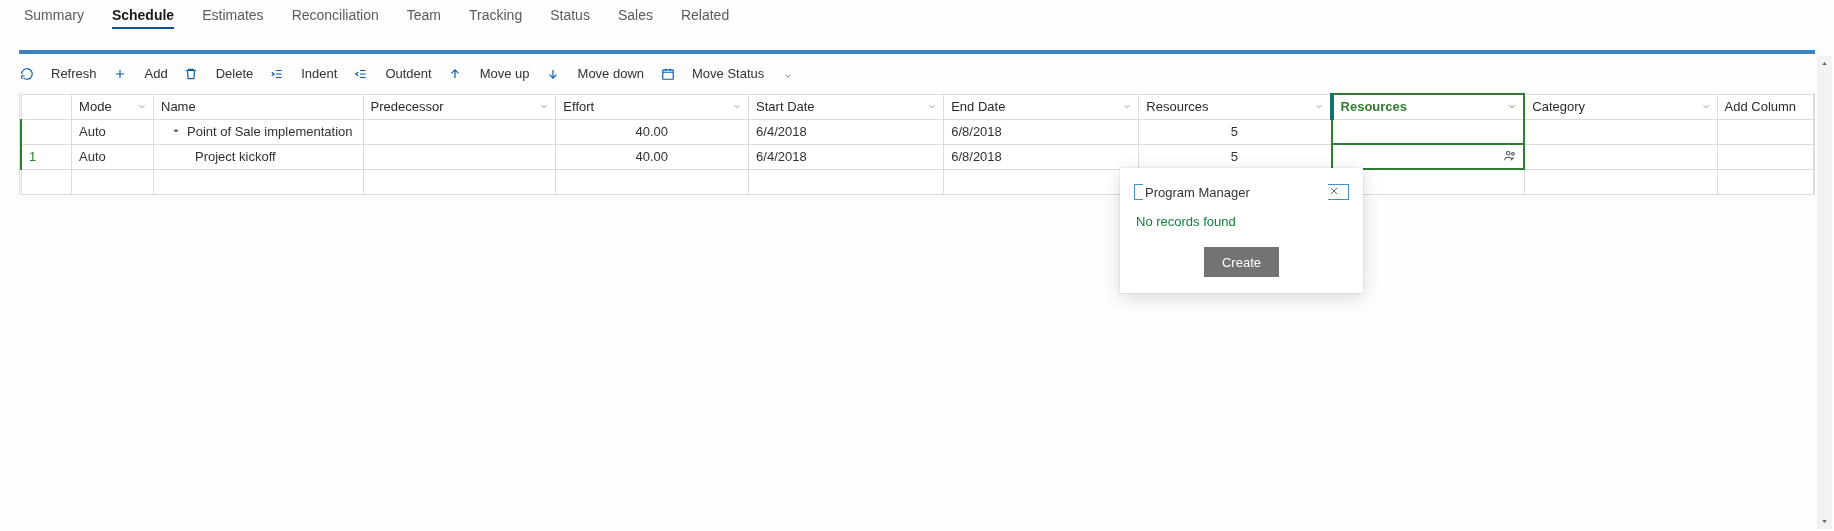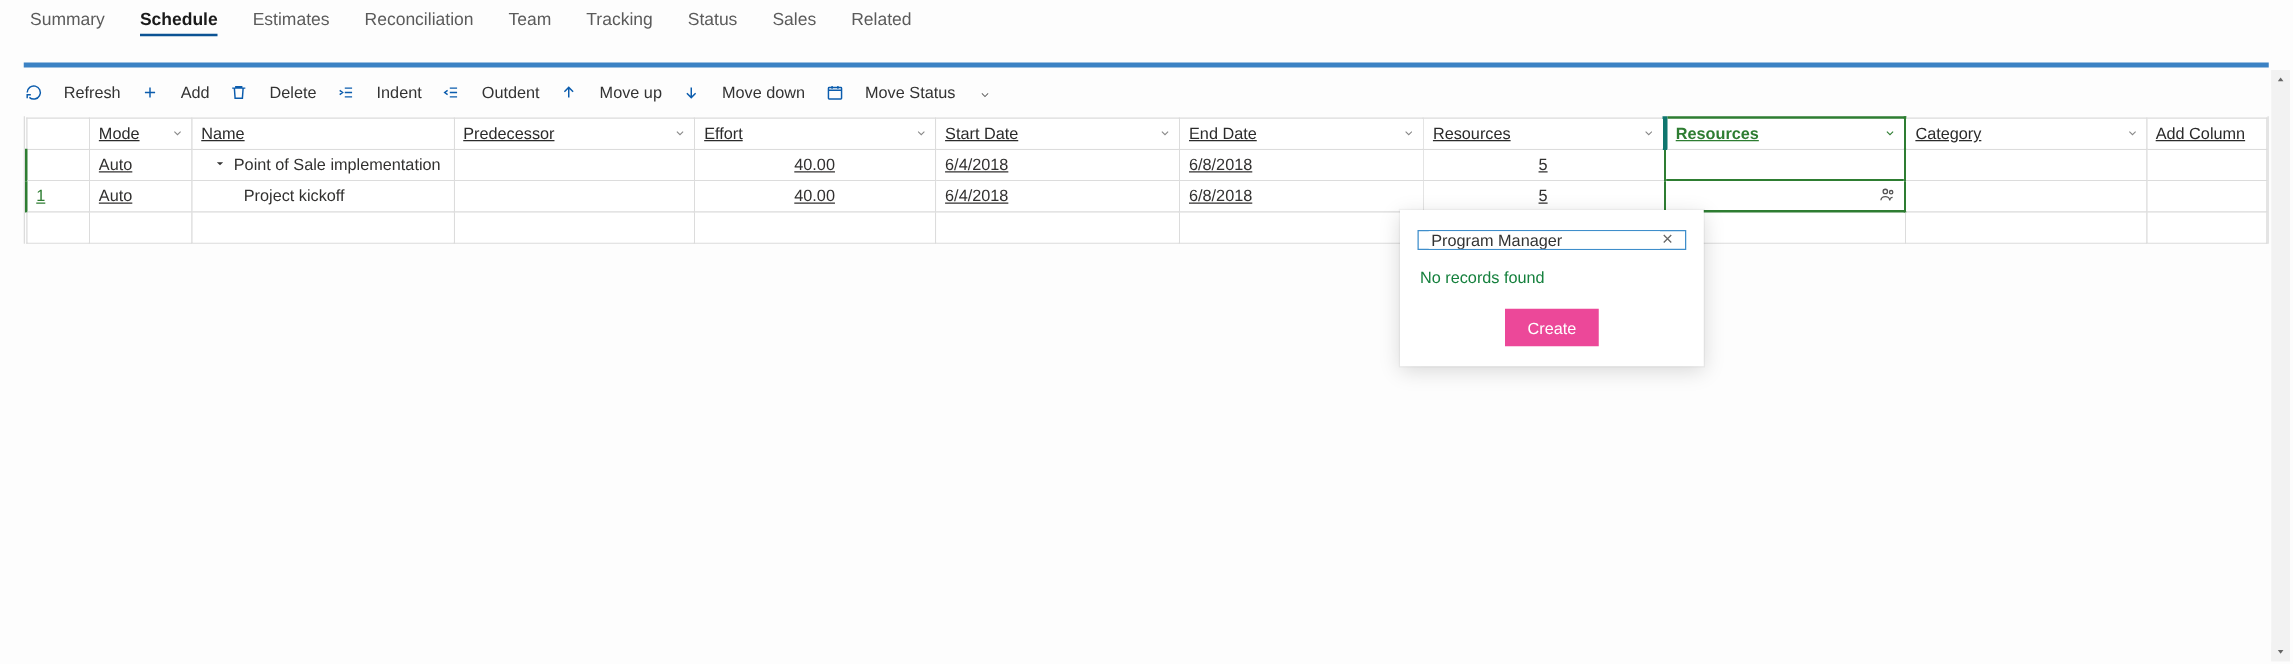--- a/index.html
+++ b/index.html
@@ -91,21 +91,20 @@
     padding: 0 7px;
     height: 25px;
     text-align: left;
     font-weight: 400;
     font-size: 13px;
     overflow: hidden;
     white-space: nowrap;
     text-overflow: ellipsis;
     background: #fff;
     position: relative;
-    text-decoration: underline;
   }
   .grid th {
     color: #2b2b2b;
     background: #fff;
   }
   .grid th .hd-chev {
     position: absolute;
     right: 6px;
     top: 50%;
     transform: translateY(-50%);
@@ -155,41 +154,42 @@
     position: absolute;
     left: 1120px;
     top: 168px;
     width: 243px;
     background: #fff;
     box-shadow: 0 4px 16px rgba(0,0,0,0.15), 0 0 0 1px rgba(0,0,0,0.04);
     padding: 16px 14px 16px 14px;
   }
   .popup .search-box {
     display: flex;
+    align-items: center;
     border: 1px solid #3f8ecb;
     height: 16px;
     padding: 0 8px;
   }
   .popup .search-box input {
     flex: 1;
     border: none;
     outline: none;
     font-size: 13px;
     color: #333;
     font-family: inherit;
   }
   .popup .search-box .clear { cursor: pointer; color: #666; }
   .popup .msg {
     margin: 14px 2px 18px 2px;
     color: #15803d;
   }
   .popup .create-btn {
     display: block;
     margin: 0 auto;
-    background: #ec4899;
+    background: #737373;
     color: #fff;
     border: none;
     height: 30px;
     padding: 0 18px;
     font-size: 13px;
     cursor: pointer;
   }
 
   
   .scroll-track {

